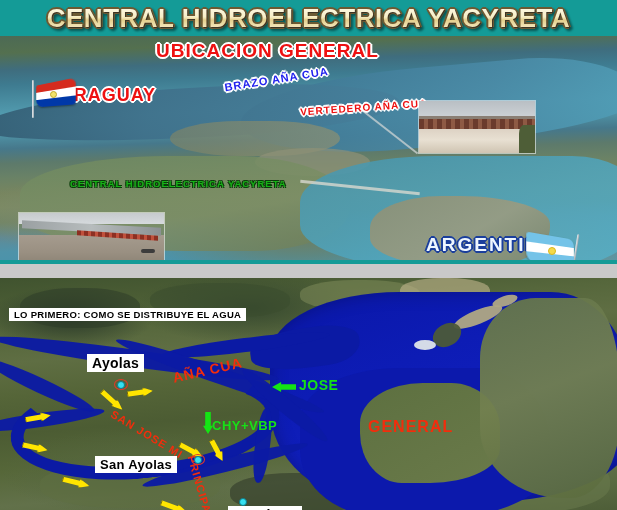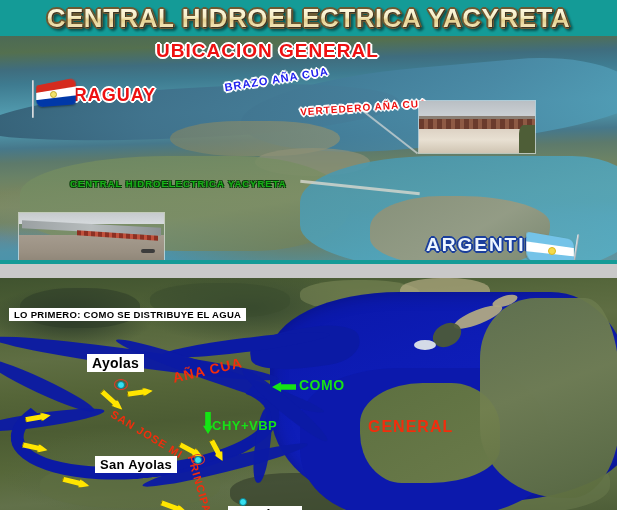--- a/index.html
+++ b/index.html
@@ -456,20 +456,20 @@
     <div class="lbl lbl-box" style="left:95px;top:178px;font-size:13px;">San Ayolas</div>
 
     <div class="lbl lbl-box" style="left:228px;top:228px;font-size:14px;">Ituzaingo</div>
 
     <div class="lbl lbl-red-plain" style="left:172px;top:84px;font-size:14px;transform:rotate(-13deg);">AÑA CUA</div>
 
     <div class="lbl lbl-red-plain" style="left:115px;top:130px;font-size:11px;transform:rotate(31deg);transform-origin:left top;">SAN JOSE MI</div>
 
     <div class="lbl lbl-red-plain" style="left:197px;top:176px;font-size:11px;transform:rotate(74deg);transform-origin:left top;">PRINCIPAL</div>
 
-    <div class="lbl lbl-green-plain" style="left:299px;top:99px;font-size:14px;">COMO</div>
+    <div class="lbl lbl-green-plain" style="left:299px;top:99px;font-size:14px;">JOSE</div>
 
     <div class="lbl lbl-green-plain" style="left:212px;top:140px;font-size:13px;">CHY+VBP</div>
 
     <div class="lbl lbl-red-plain" style="left:368px;top:140px;font-size:16px;">GENERAL</div>
   </div>
 
 </div>
 
 </body></html>

